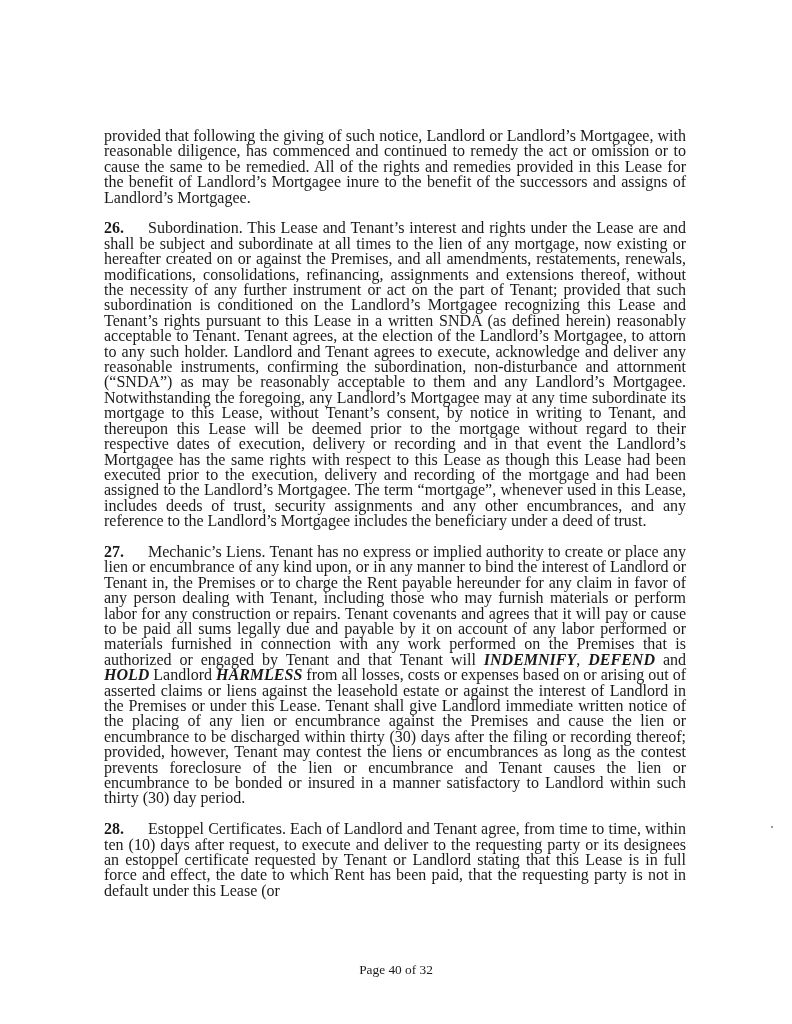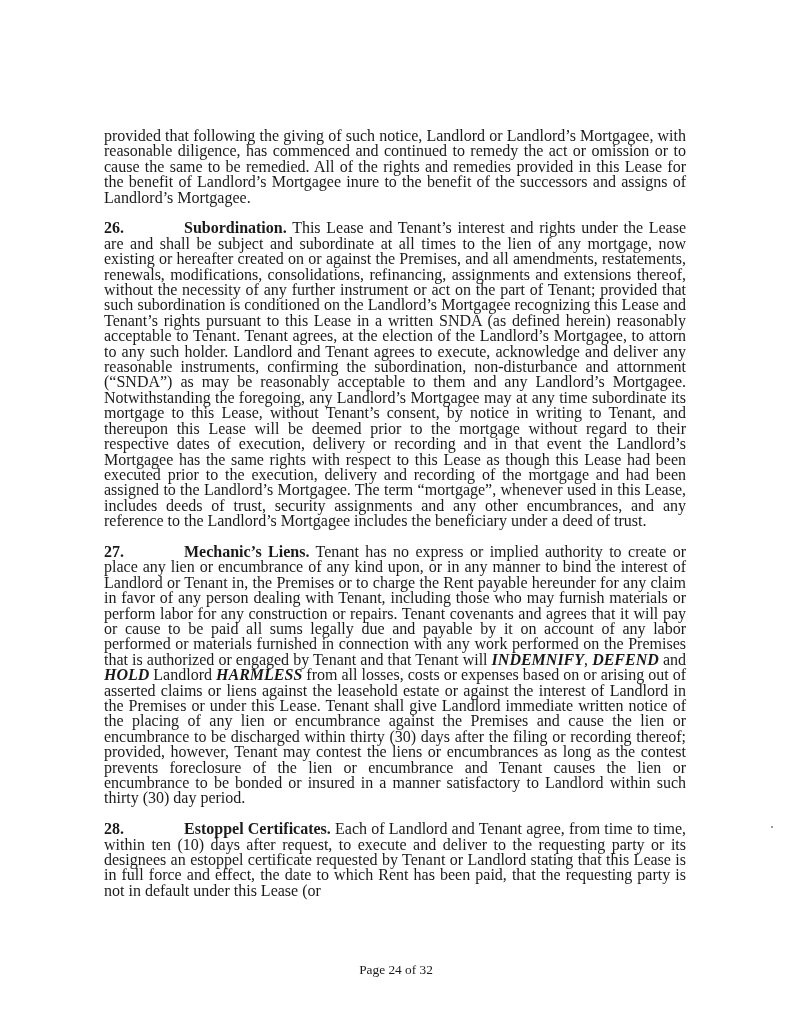--- a/index.html
+++ b/index.html
@@ -7,21 +7,21 @@
   .page {
     position: absolute; left: 0; top: 0; width: 792px; height: 1024px; background: #ffffff;
   }
   .content {
     position: absolute; left: 104px; top: 128px; width: 582px;
     font-family: "Liberation Serif", "DejaVu Serif", serif;
     font-size: 16px; line-height: 15.4px; color: #1a1a1a;
   }
   .para { text-align: justify; margin: 0 0 15.4px 0; }
   .num { font-weight: bold; display: inline-block; width: 44px; }
-  .heading { font-weight: bold; margin-left: 36px; }
+  .heading { font-weight: normal; }
   .b { font-weight: bold; font-style: italic; }
   .i { }
   .footer {
     position: absolute; left: 0; width: 792px; top: 962px; text-align: center;
     font-family: "Liberation Serif", "DejaVu Serif", serif; font-size: 13.35px; color: #1a1a1a;
   }
   .speck { position: absolute; left: 771px; top: 826px; width: 2px; height: 2px; background: #999; }
 </style>
 </head>
 <body>
@@ -34,14 +34,14 @@
     <p class="para"><span class="num">26.</span><span class="heading">Subordination.</span><span> This Lease and Tenant’s interest and rights under the Lease are and shall be subject and subordinate at all times to the lien of any mortgage, now existing or hereafter created on or against the Premises, and all amendments, restatements, renewals, modifications, consolidations, refinancing, assignments and extensions thereof, without the necessity of any further instrument or act on the part of Tenant; provided that such subordination is conditioned on the Landlord’s Mortgagee recognizing this Lease and Tenant’s rights pursuant to this Lease in a written SNDA (as defined herein) reasonably acceptable to Tenant. Tenant agrees, at the election of the Landlord’s Mortgagee, to attorn to any such holder. Landlord and Tenant agrees to execute, acknowledge and deliver any reasonable instruments, confirming the subordination, non-disturbance and attornment (</span><span class="i">“SNDA”</span><span>) as may be reasonably acceptable to them and any Landlord’s Mortgagee. Notwithstanding the foregoing, any Landlord’s Mortgagee may at any time subordinate its mortgage to this Lease, without Tenant’s consent, by notice in writing to Tenant, and thereupon this Lease will be deemed prior to the mortgage without regard to their respective dates of execution, delivery or recording and in that event the Landlord’s Mortgagee has the same rights with respect to this Lease as though this Lease had been executed prior to the execution, delivery and recording of the mortgage and had been assigned to the Landlord’s Mortgagee. The term </span><span class="i">“mortgage”</span><span>, whenever used in this Lease, includes deeds of trust, security assignments and any other encumbrances, and any reference to the Landlord’s Mortgagee includes the beneficiary under a deed of trust.</span></p>
 
     <p class="para"><span class="num">27.</span><span class="heading">Mechanic’s Liens.</span><span> Tenant has no express or implied authority to create or place any lien or encumbrance of any kind upon, or in any manner to bind the interest of Landlord or Tenant in, the Premises or to charge the Rent payable hereunder for any claim in favor of any person dealing with Tenant, including those who may furnish materials or perform labor for any construction or repairs. Tenant covenants and agrees that it will pay or cause to be paid all sums legally due and payable by it on account of any labor performed or materials furnished in connection with any work performed on the Premises that is authorized or engaged by Tenant and that Tenant will </span><span class="b">INDEMNIFY</span><span>, </span><span class="b">DEFEND</span><span> and </span><span class="b">HOLD</span><span> Landlord </span><span class="b">HARMLESS</span><span> from all losses, costs or expenses based on or arising out of asserted claims or liens against the leasehold estate or against the interest of Landlord in the Premises or under this Lease. Tenant shall give Landlord immediate written notice of the placing of any lien or encumbrance against the Premises and cause the lien or encumbrance to be discharged within thirty (30) days after the filing or recording thereof; provided, however, Tenant may contest the liens or encumbrances as long as the contest prevents foreclosure of the lien or encumbrance and Tenant causes the lien or encumbrance to be bonded or insured in a manner satisfactory to Landlord within such thirty (30) day period.</span></p>
 
     <p class="para"><span class="num">28.</span><span class="heading">Estoppel Certificates.</span><span> Each of Landlord and Tenant agree, from time to time, within ten (10) days after request, to execute and deliver to the requesting party or its designees an estoppel certificate requested by Tenant or Landlord stating that this Lease is in full force and effect, the date to which Rent has been paid, that the requesting party is not in default under this Lease (or</span></p>
 
   </div>
 
   <div class="speck"></div>
 
-  <div class="footer">Page 24 of 32</div>
+  <div class="footer">Page 40 of 32</div>
 </div>
 
 </body></html>

